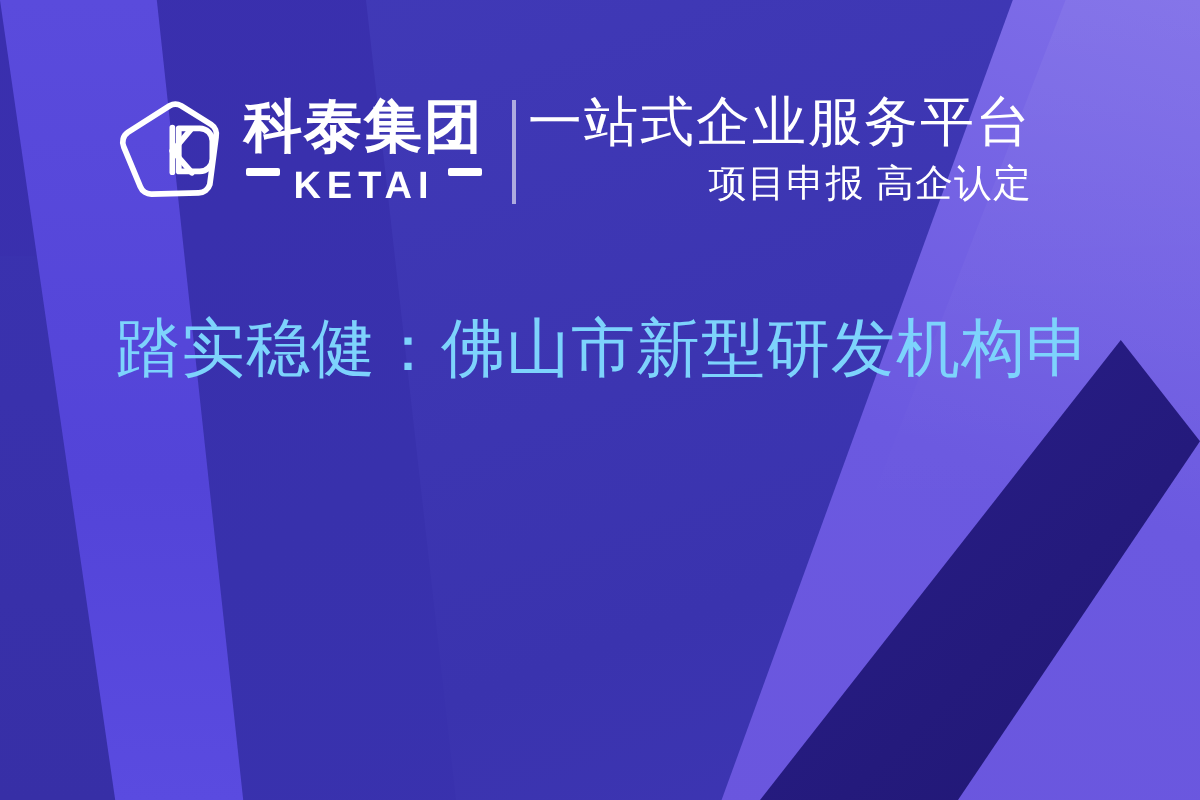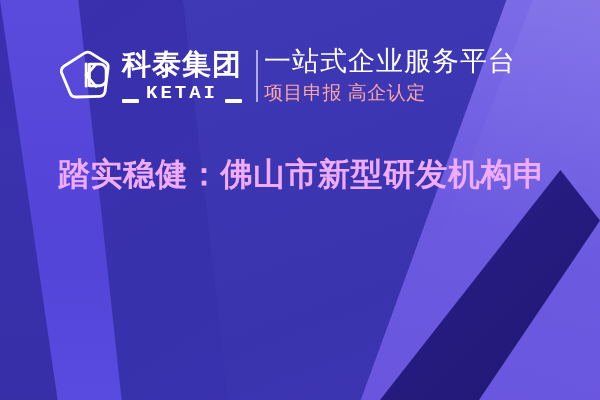--- a/index.html
+++ b/index.html
@@ -105,24 +105,23 @@
     color: #ffffff;
     font-size: 29px;
     font-weight: 700;
     letter-spacing: 1px;
     line-height: 1.05;
     white-space: nowrap;
     text-align: right;
   }
   .brand-en-row {
     display: flex;
-    align-items: flex-end;
+    align-items: flex-start;
     gap: 7px;
     margin-top: 4px;
-    font-family: Liberation Mono, monospace;
   }
   .brand-dash {
     display: block;
     width: 17px;
     height: 4px;
     background: #ffffff;
     border-radius: 1px;
   }
   .brand-en {
     color: #ffffff;
@@ -149,41 +148,42 @@
   }
   .tagline-main {
     color: #ffffff;
     font-size: 27px;
     font-weight: 400;
     letter-spacing: 1px;
     line-height: 1.18;
     white-space: nowrap;
   }
   .tagline-sub {
-    color: #fca5a5;
+    color: #ffffff;
     font-size: 19px;
     font-weight: 400;
     letter-spacing: 0.5px;
     line-height: 1.3;
     margin-top: 3px;
     white-space: nowrap;
+    text-align: right;
   }
 
   
   .title-block {
     position: absolute;
     left: 58px;
     top: 152px;
     width: 500px;
     z-index: 5;
   }
   .title-line {
-    color: #f0abfc;
+    color: #7dd3fc;
     font-size: 32px;
-    font-weight: 700;
+    font-weight: 400;
     line-height: 1.42;
     letter-spacing: 0.5px;
     white-space: nowrap;
   }
 </style>
 </head>
 <body>
 
 <div id="banner">
 

